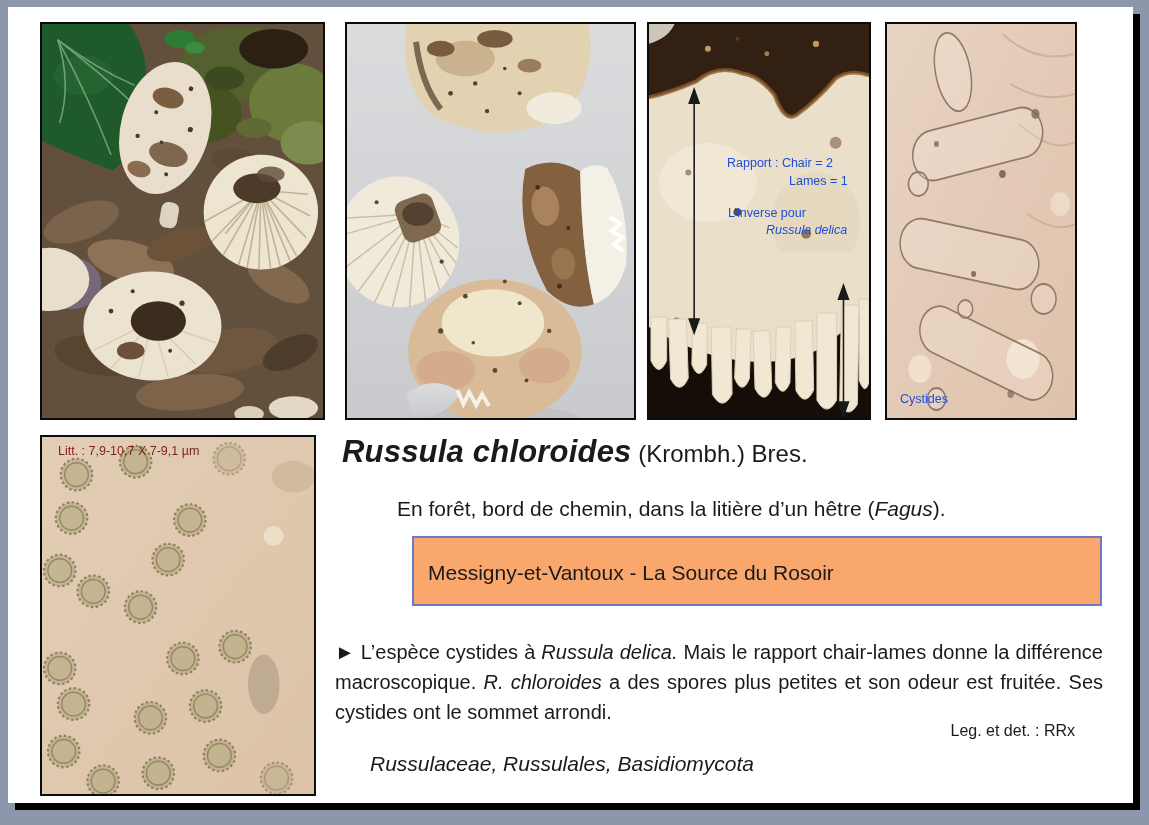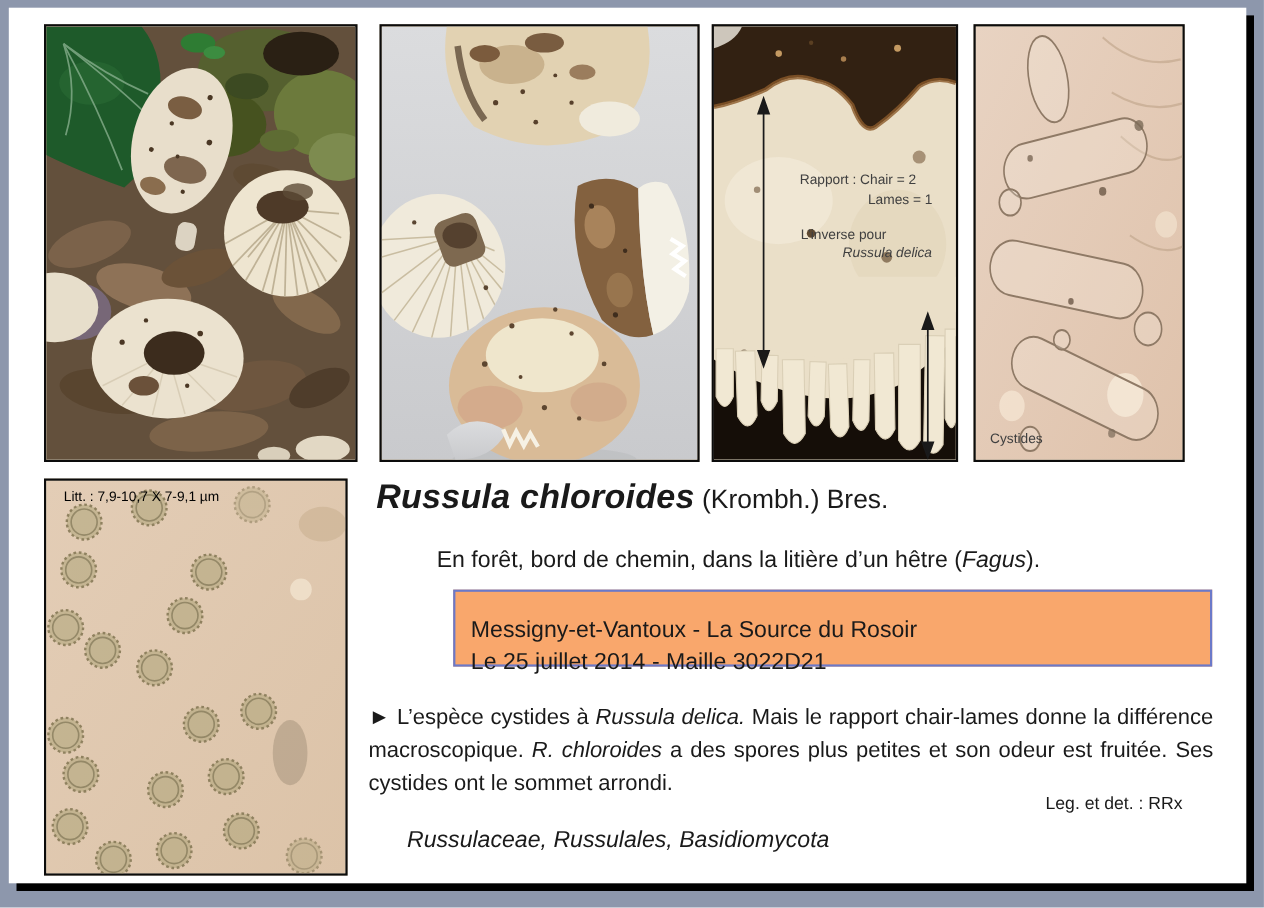--- a/index.html
+++ b/index.html
@@ -18,28 +18,28 @@
     overflow:hidden;background:#d9cdb8;
   }
   .photo svg{display:block;width:100%;height:100%;}
   #photo-field{left:40px;top:22px;width:285px;height:398px;}
   #photo-specimens{left:345px;top:22px;width:291px;height:398px;}
   #photo-section{left:647px;top:22px;width:224px;height:398px;}
   #photo-cystidia{left:885px;top:22px;width:192px;height:398px;}
   #photo-spores{left:40px;top:435px;width:276px;height:361px;}
 
   .photo-label{
-    position:absolute;font-size:12.5px;color:#404040;line-height:14px;white-space:nowrap;
+    position:absolute;font-size:12.5px;color:#1d4ed8;line-height:14px;white-space:nowrap;
   }
   #section-ann1{left:78px;top:132px;}
   #section-ann2{left:140px;top:150px;}
   #section-ann3{left:79px;top:182px;}
   #section-ann4{left:117px;top:199px;font-style:italic;}
   #cystidia-label{left:13px;top:368px;}
-  #spores-label{left:16px;top:7px;color:#000000;}
+  #spores-label{left:16px;top:7px;color:#7f1d1d;}
 
   .title-line{position:absolute;left:342px;top:434px;white-space:nowrap;text-align:right;}
   .title-species{font-size:31px;font-weight:bold;font-style:italic;letter-spacing:0.2px;}
   .title-authority{font-size:24px;}
   .habitat{position:absolute;left:397px;top:497px;font-size:21px;white-space:nowrap;}
   .habitat .it{font-style:italic;}
   .loc-box{
     position:absolute;left:412px;top:536px;width:690px;height:70px;box-sizing:border-box;
     background:#F9A76C;border:2px solid #6B79C9;
     font-size:21px;line-height:29px;padding:20px 0 0 14px;
@@ -381,21 +381,20 @@
 <div class="title-line">
   <span class="title-species">Russula chloroides</span><span class="title-authority"> (Krombh.) Bres.</span>
 </div>
 
 <div class="habitat">
   <span>En forêt, bord de chemin, dans la litière d’un hêtre (</span><span class="it">Fagus</span><span>).</span>
 </div>
 
 <div class="loc-box">
   <div>Messigny-et-Vantoux - La Source du Rosoir</div>
-  <div>Le 25 juillet 2014 - Maille 3022D21</div>
 </div>
 
 <div class="description">
   <span>► L’espèce cystides à </span><span class="it">Russula delica.</span><span> Mais le rapport chair-lames donne la différence macroscopique. </span><span class="it">R. chloroides</span><span> a des spores plus petites et son odeur est fruitée. Ses cystides ont le sommet arrondi.</span>
 </div>
 
 <div class="credit">Leg. et det. : RRx</div>
 
 <div class="taxonomy">Russulaceae, Russulales, Basidiomycota</div>
 

